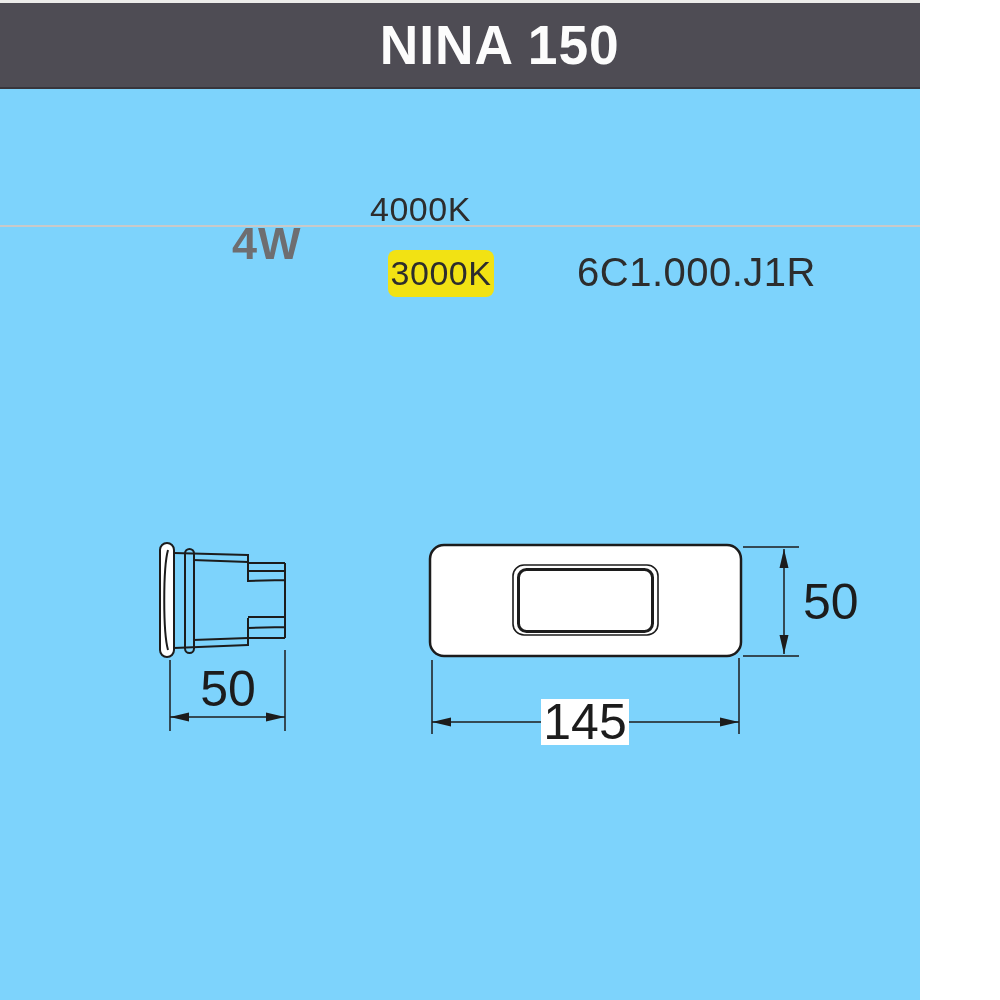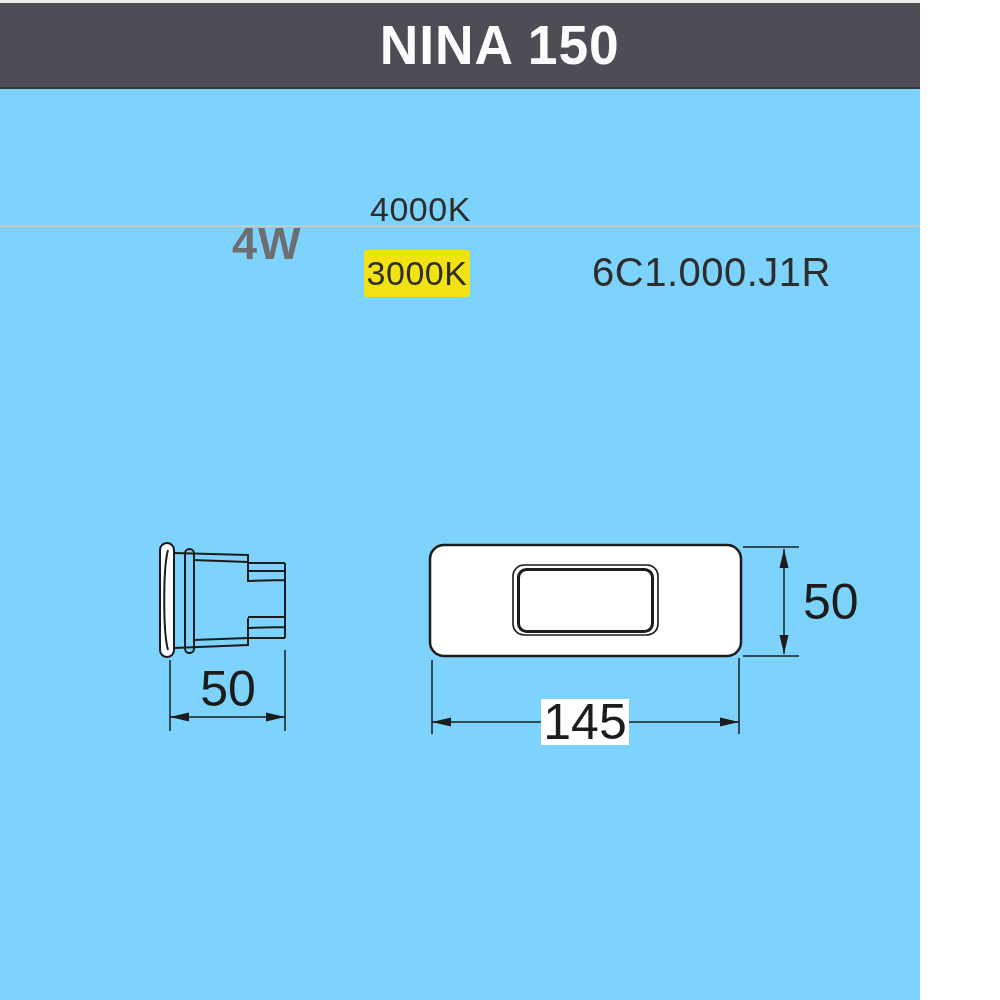--- a/index.html
+++ b/index.html
@@ -28,30 +28,30 @@
   .spec{position:absolute;left:0;top:89px;width:1000px;height:136px;padding-left:8px;}
   .watt{
     position:absolute;left:232px;top:129px;
     font-size:45px;font-weight:700;color:#6e6e70;letter-spacing:1px;
   }
   .temp{
     position:absolute;font-size:34px;color:#2d2d2d;letter-spacing:0.5px;
   }
   .temp-1{left:370px;top:101px;}
   .pill{
-    position:absolute;left:364px;top:161px;width:106px;height:47px;
-    background:#f2e213;border-radius:3px;
+    position:absolute;left:388px;top:161px;width:106px;height:47px;
+    background:#f2e213;border-radius:8px;
     display:flex;align-items:center;justify-content:center;
   }
   .pill span{font-size:34px;color:#2d2d2d;letter-spacing:0.5px;}
   .code{
     position:absolute;font-size:40px;color:#2d2d2d;letter-spacing:0.5px;
   }
   .code-1{left:577px;top:97px;}
-  .code-2{left:577px;top:161px;margin-left:15px;}
+  .code-2{left:577px;top:161px;}
   .divider{
     position:absolute;left:0;top:225px;width:1000px;height:2px;background:#c9c9c9;
   }
   
   .drawings{position:absolute;left:0;top:500px;width:1000px;height:280px;}
   .drawings svg{display:block;}
   text.dim{
     font-family:"Liberation Sans", sans-serif;
     font-size:50px;fill:#1c1c1c;
   }

